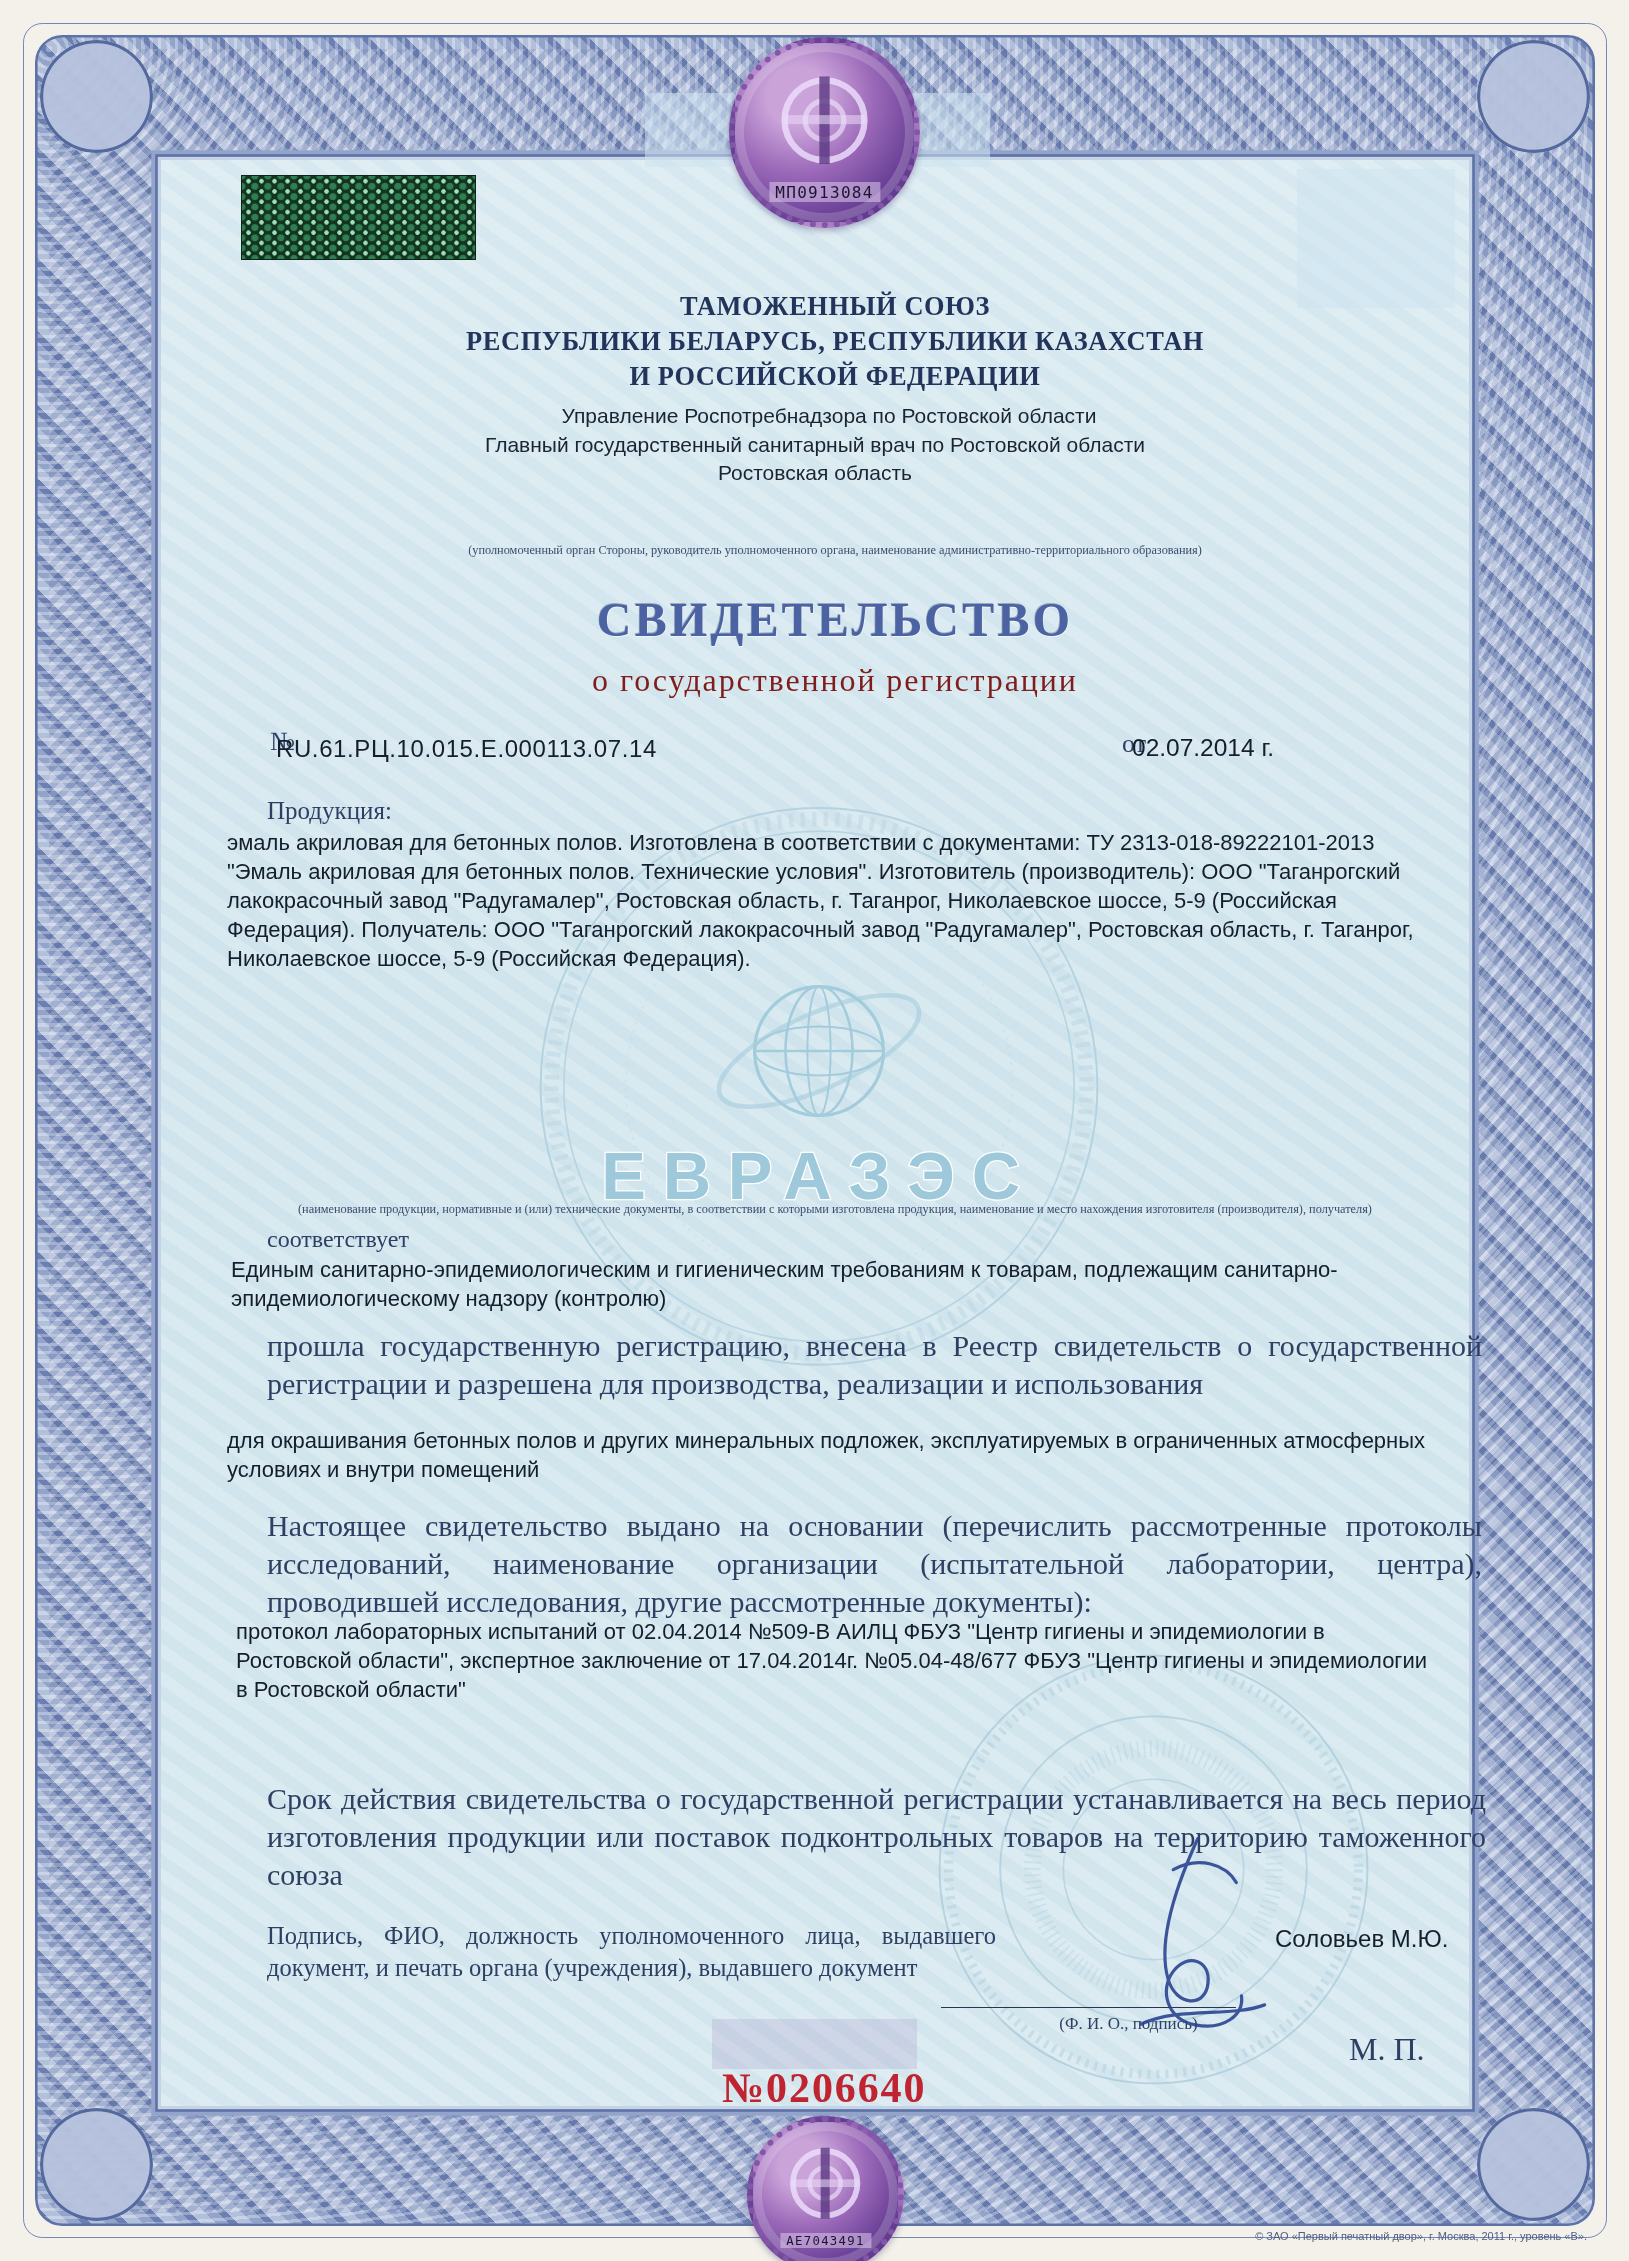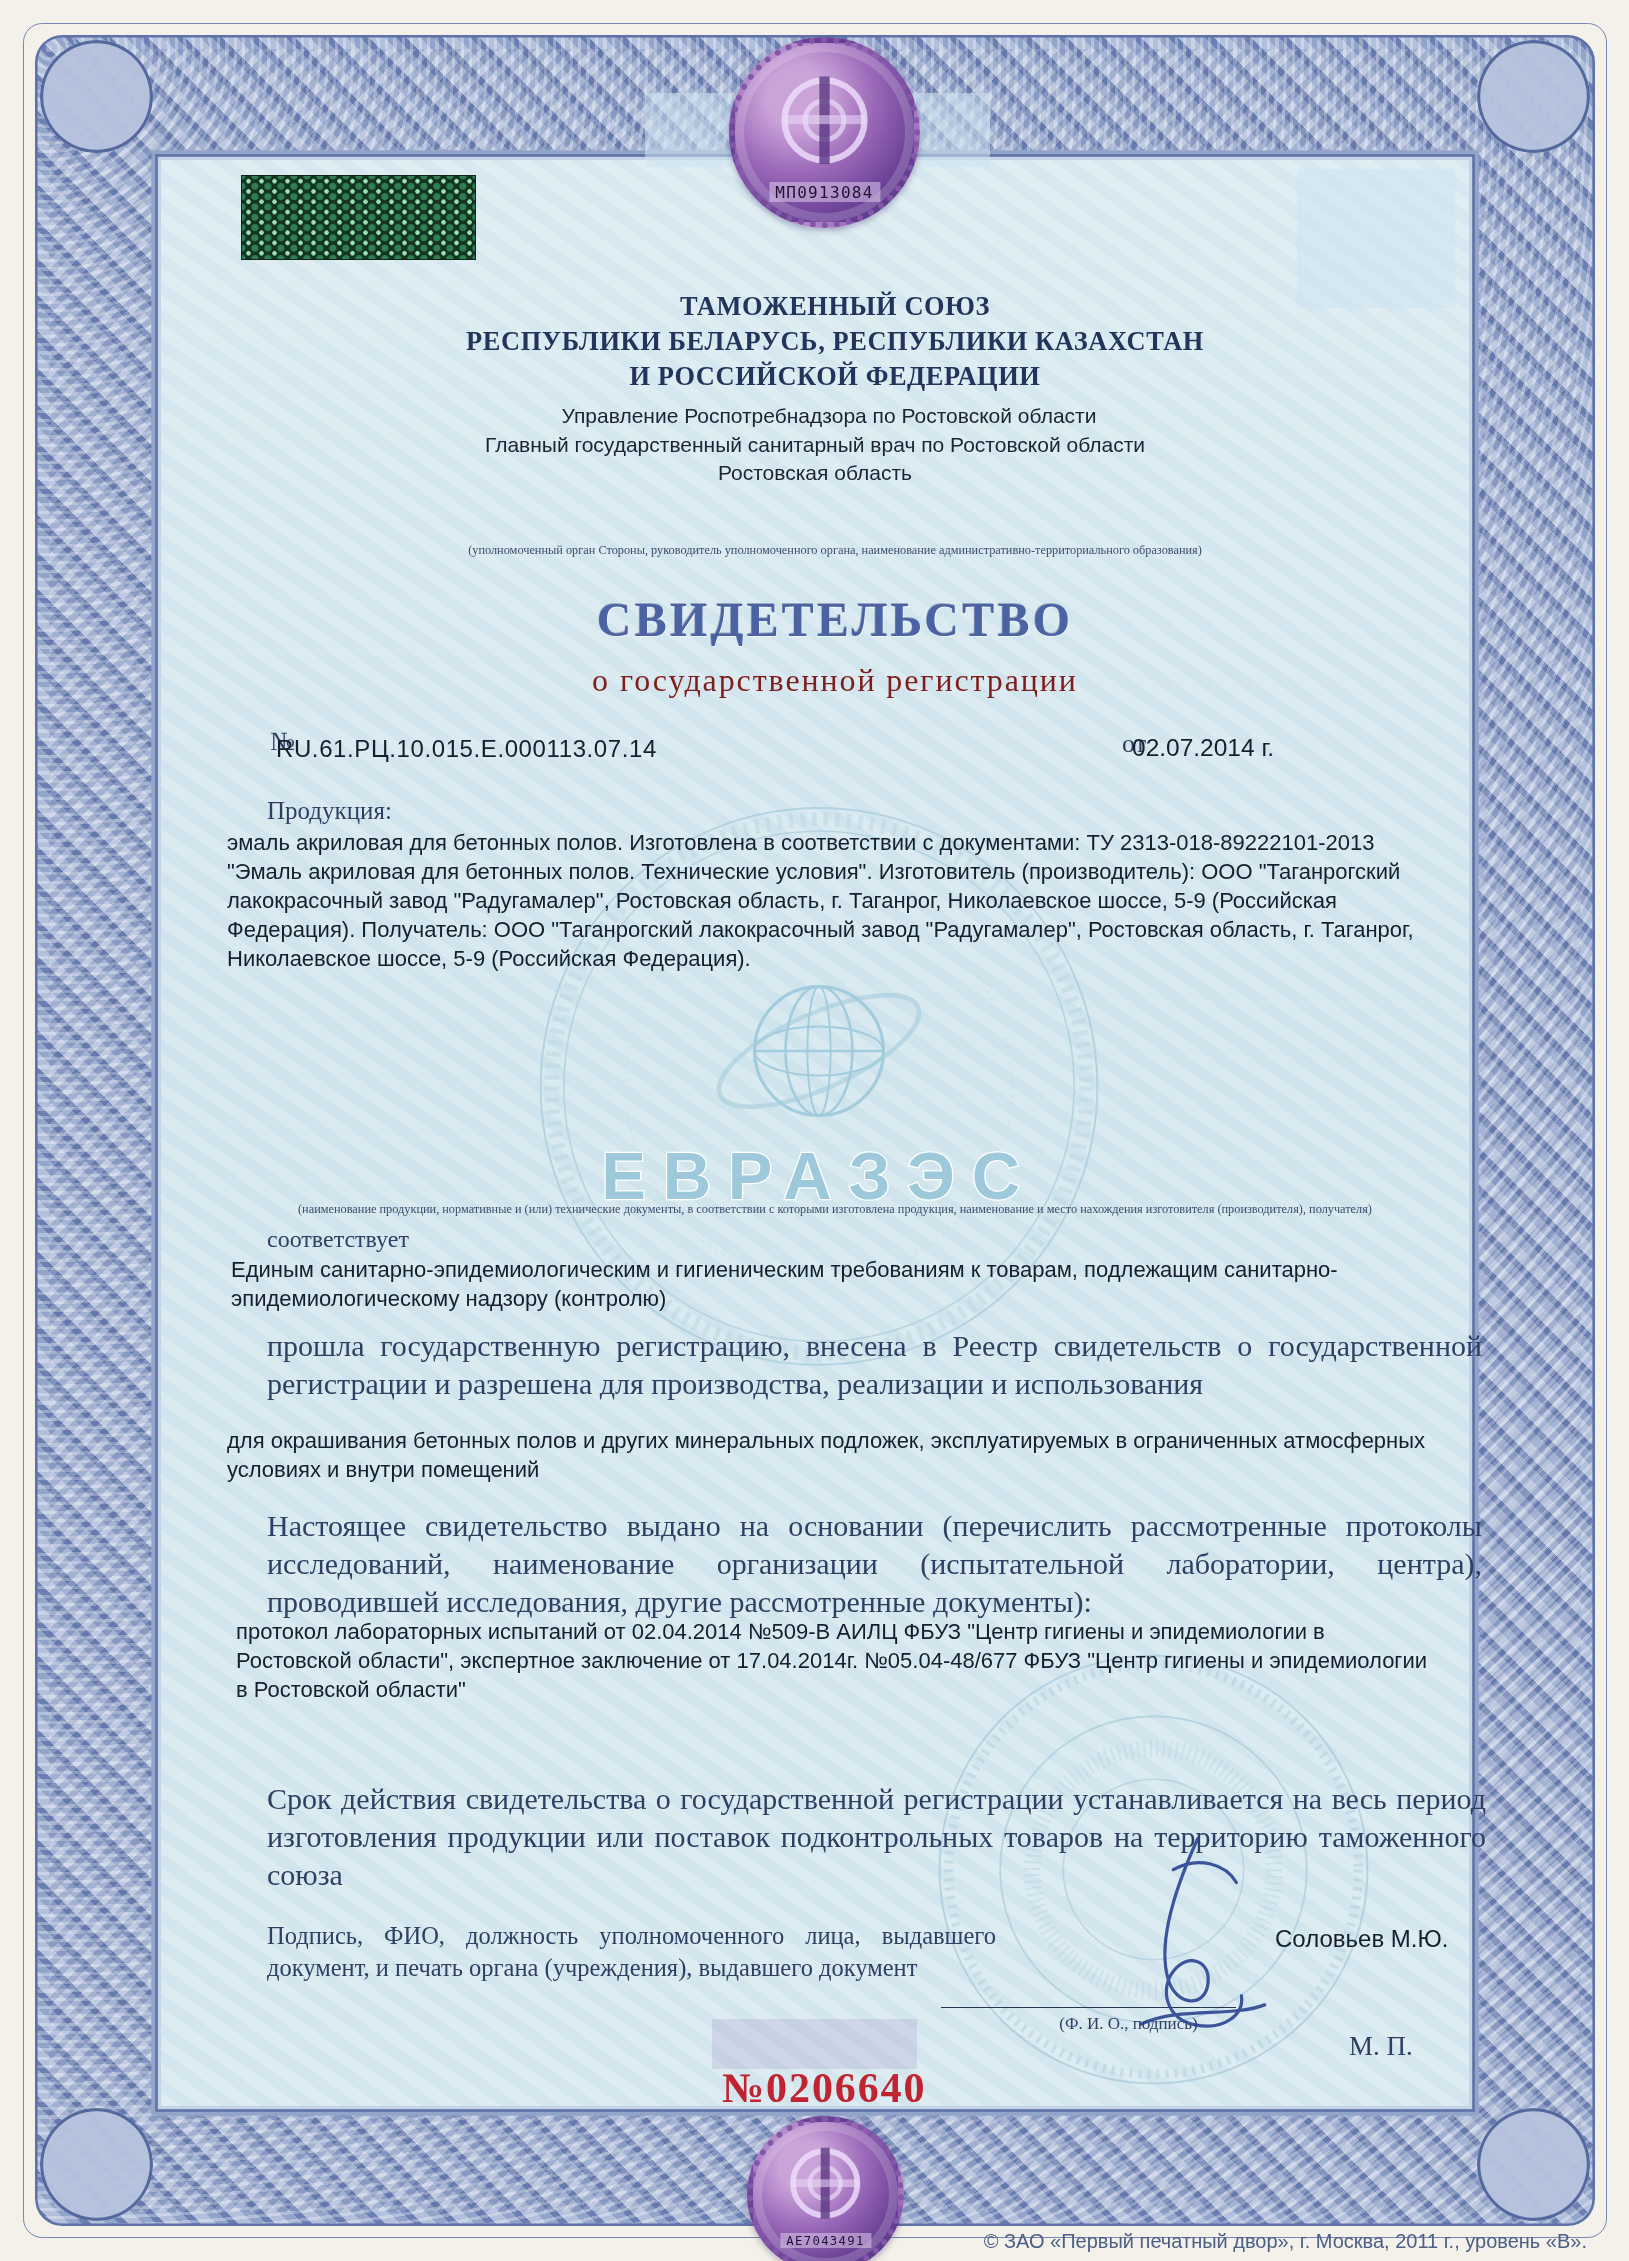--- a/index.html
+++ b/index.html
@@ -52,21 +52,21 @@
   .para-serif { font-size:30px; line-height:1.27; text-align:justify; color:#2f3f63; }
   .para-sans  { font-size:22px; line-height:1.32; }
   .serial {
     font-weight:bold; font-size:42px; letter-spacing:1.9px; color:#bf2430;
     font-family:"Liberation Serif", serif;
     margin-top:39px;
   }
   .serial-patch { position:absolute; width:205px; height:50px; background:rgba(150,130,190,.20); z-index:3; }
   .sig-line { border-top:1.9px solid #2a3550; width:295px; }
   .sig-caption { font-size:17px; color:#2f3f63; text-align:center; width:295px; }
-  .copyright { font-family:"Liberation Sans", sans-serif; font-size:20px; color:#4d5f85; }
+  .copyright { font-family:"Liberation Sans", sans-serif; font-size:11px; color:#4d5f85; }
   
   .security-strip {
     position:absolute; left:241px; top:175px; width:233px; height:83px; z-index:5;
     background-color:#123420;
     background-image:
       radial-gradient(circle, #9fe0b8 0 1.9px, transparent 2.6px),
       radial-gradient(circle, #2f7f52 0 3.2px, transparent 3.9px);
     background-size:13px 10.3px, 13px 10.3px;
     background-position:0 0, 6.4px 5.2px;
     border:1.3px solid #0d2418;
@@ -174,21 +174,21 @@
   <div class="abs para-serif serif" style="left:227px; top:1780px; width:1219px;">Срок действия свидетельства о государственной регистрации устанавливается на весь период изготовления продукции или поставок подконтрольных товаров на территорию таможенного союза</div>
 
   <div class="abs tpl serif" style="left:227px; top:1920px; width:729px; font-size:24.5px; line-height:1.3; text-align:justify;">Подпись, ФИО, должность уполномоченного лица, выдавшего документ, и печать органа (учреждения), выдавшего документ</div>
 
   <div class="serial-patch" style="left:712px; top:2019px;"></div>
   <div class="abs serial" style="left:722px; top:2025px;">№0206640</div>
 
   <div class="abs sig-line" style="left:941px; top:2007px;"></div>
   <div class="abs sig-caption serif" style="left:941px; top:2014px;">(Ф. И. О., подпись)</div>
   <div class="abs fill" style="left:1275px; top:1925px; font-size:24px;">Соловьев М.Ю.</div>
-  <div class="abs tpl serif" style="left:1309px; top:2031px; font-size:27px;">М. П.</div>
+  <div class="abs tpl serif" style="left:1309px; top:2031px; font-size:32px;">М. П.</div>
 
   <svg class="abs" style="left:1096px; top:1831px; z-index:6;" width="206" height="219" viewBox="0 0 320 340">
     <g fill="none" stroke="#27408f" stroke-width="5" stroke-linecap="round" opacity=".88">
       <path d="M 158 12 C 120 95, 96 175, 112 230 C 124 272, 170 276, 174 236 C 178 200, 142 189, 120 218 C 98 247, 110 292, 154 301 C 198 310, 230 286, 226 256"></path>
       <path d="M 120 60 C 160 38, 202 52, 218 80"></path>
       <path d="M 70 300 C 130 272, 210 290, 262 270"></path>
     </g>
   </svg>
 
   <div class="holo" style="left:747px; top:2116px; width:145px; height:145px;">

